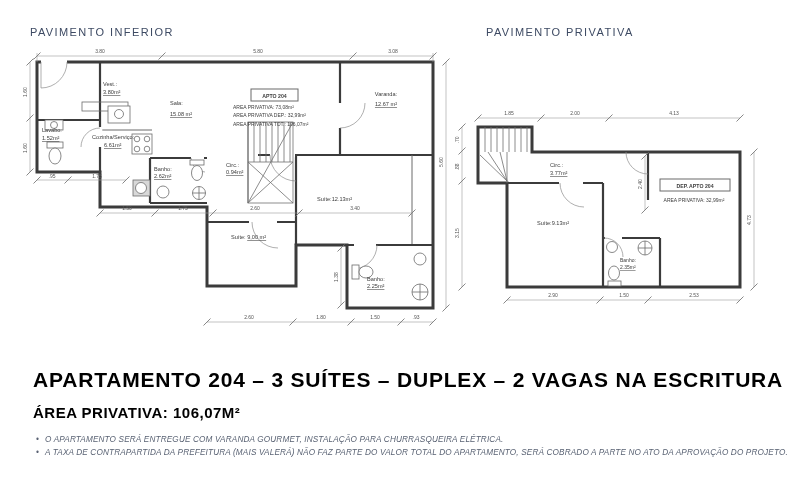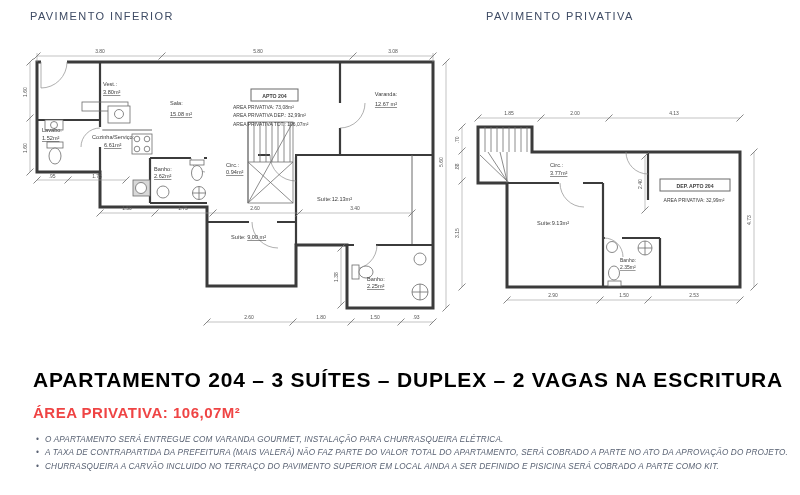--- a/index.html
+++ b/index.html
@@ -1,18 +1,18 @@
 <!DOCTYPE html>
 <html><head>
 <meta charset="utf-8">
 <style>
   html,body{margin:0;padding:0;background:#fff;}
   .page{position:relative;width:800px;height:495px;background:#ffffff;overflow:hidden;
         font-family:"Liberation Sans",sans-serif;}
-  .plan-title{position:absolute;top:10px;font-size:11px;letter-spacing:1.4px;
+  .plan-title{position:absolute;top:26px;font-size:11px;letter-spacing:1.4px;
         color:#3d4a63;font-weight:400;text-align:center;}
   .plan-title.inf{left:30px;}
   .plan-title.sup{left:486px;}
   svg.plans{position:absolute;left:0;top:0;}
   
   .wall-outer{fill:none;stroke:#3b3b3b;stroke-width:3;}
   .wall{fill:none;stroke:#3b3b3b;stroke-width:2.2;}
   .wall-thin{fill:none;stroke:#6a6a6a;stroke-width:1;}
   .gap{stroke:#ffffff;stroke-width:4.6;fill:none;}
   .fix{fill:#ffffff;stroke:#6b6b6b;stroke-width:.8;}
@@ -26,21 +26,21 @@
   .t-room{font-size:5.6px;}
   .t-sm{font-size:5px;}
   .t-dim{font-size:5px;fill:#555;}
   .t-box{font-size:5.2px;font-weight:bold;}
   .u{text-decoration:underline;}
   .mid{text-anchor:middle;}
   
   .footer-title{position:absolute;left:33px;top:368px;font-size:21px;font-weight:700;
         letter-spacing:.8px;color:#000000;}
   .footer-sub{position:absolute;left:33px;top:404px;font-size:15px;font-weight:700;
-        letter-spacing:.5px;color:#ef4444;}
+        letter-spacing:.5px;color:#000000;}
   .notes{position:absolute;left:36px;top:433px;margin:0;padding:0;width:750px;font-style:italic;}
   .notes li{list-style:none;font-size:8.2px;line-height:13.4px;letter-spacing:.15px;
         color:#596273;white-space:nowrap;}
   .notes li::before{content:"•";margin-right:6px;color:#596273;}
 </style>
 </head>
 <body>
 
 <div class="page">
 
@@ -295,17 +295,16 @@
       </g>
     </g>
   </svg>
 
   <div>
     <div class="footer-title">APARTAMENTO 204 – 3 SUÍTES – DUPLEX – 2 VAGAS NA ESCRITURA</div>
     <div class="footer-sub">ÁREA PRIVATIVA: 106,07M²</div>
     <ul class="notes">
       <li><span>O APARTAMENTO SERÁ ENTREGUE COM VARANDA GOURMET, INSTALAÇÃO PARA CHURRASQUEIRA ELÉTRICA.</span></li>
       <li><span>A TAXA DE CONTRAPARTIDA DA PREFEITURA (MAIS VALERÁ) NÃO FAZ PARTE DO VALOR TOTAL DO APARTAMENTO, SERÁ COBRADO A PARTE NO ATO DA APROVAÇÃO DO PROJETO.</span></li>
-      <li><span>CHURRASQUEIRA A CARVÃO INCLUIDO NO TERRAÇO DO PAVIMENTO SUPERIOR EM LOCAL AINDA A SER DEFINIDO E PISICINA SERÁ COBRADO A PARTE COMO KIT.</span></li>
     </ul>
   </div>
 
 </div>
 
 </body></html>

